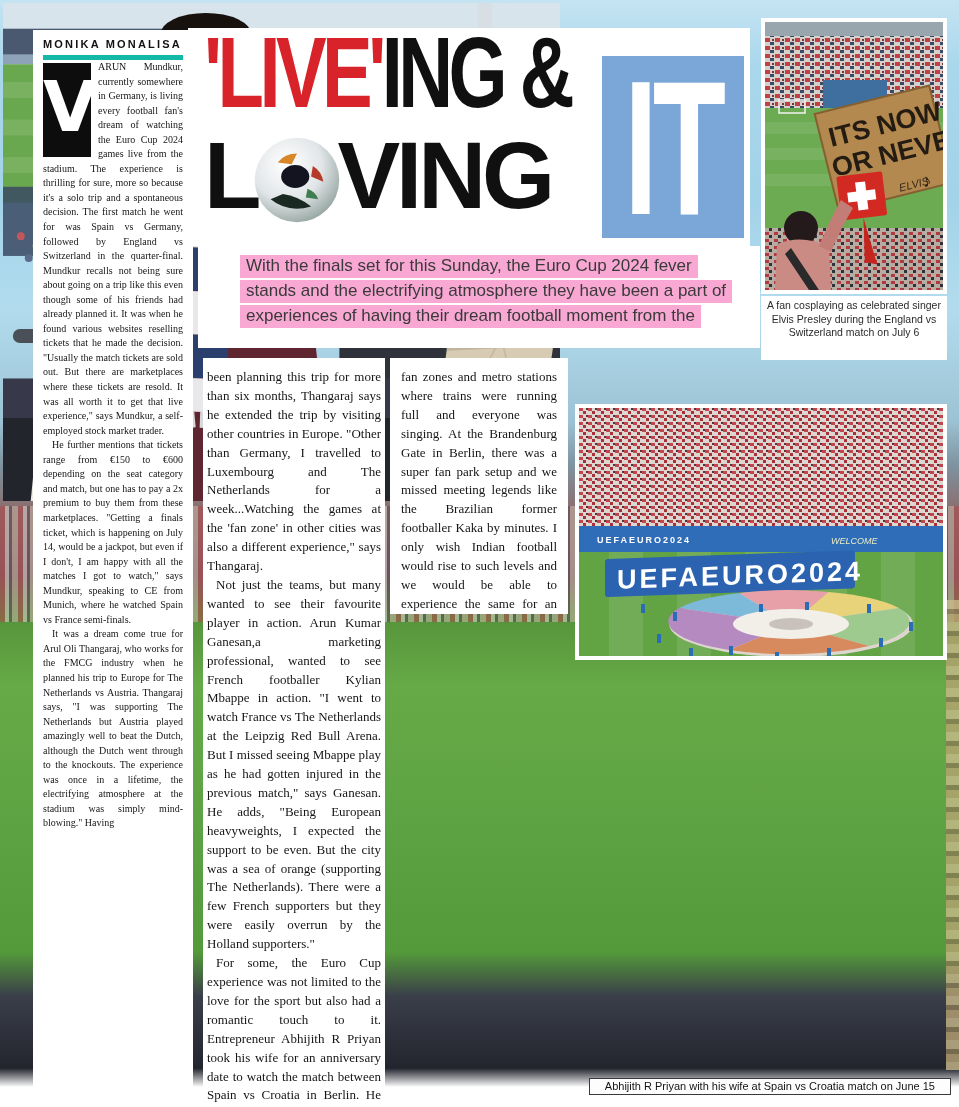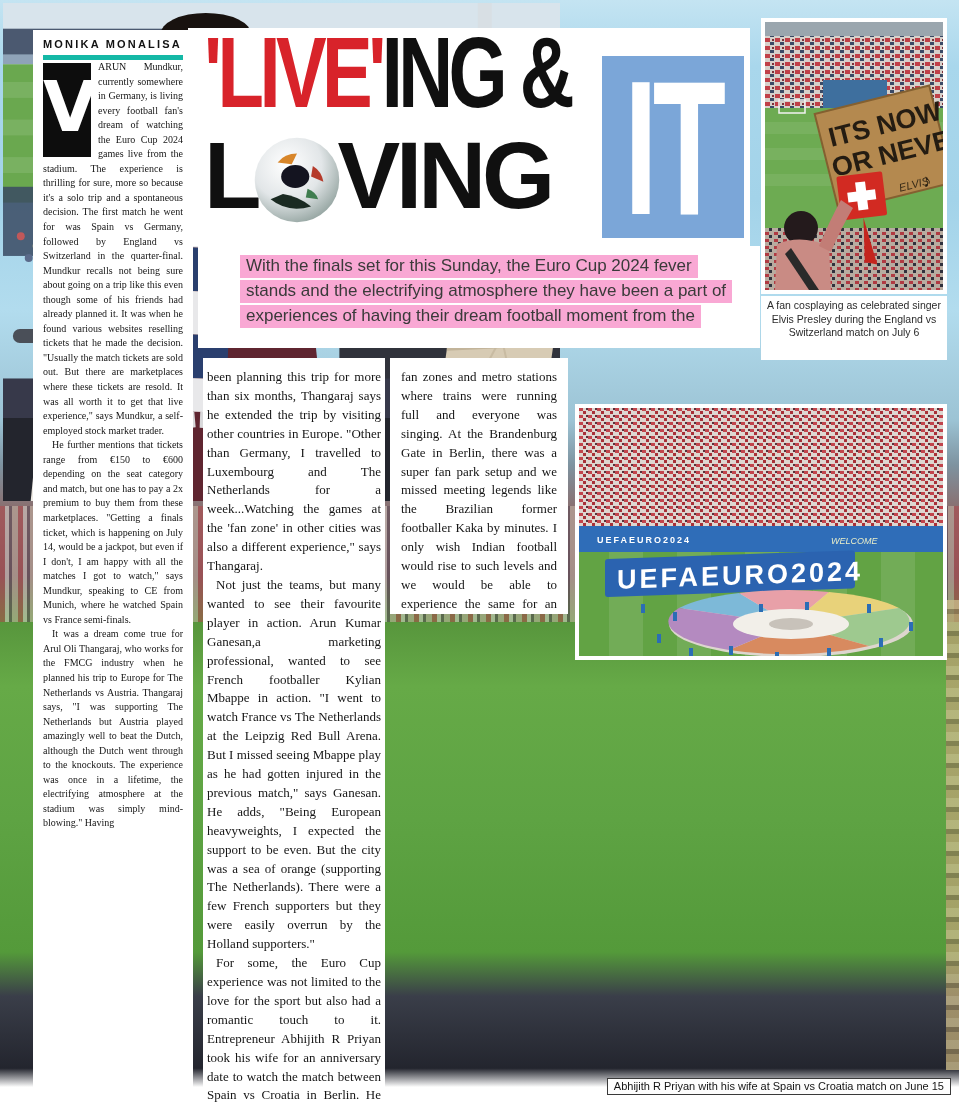--- a/index.html
+++ b/index.html
@@ -63,21 +63,21 @@
   
   .photo-frame{position:absolute;background:#fff;box-sizing:border-box;z-index:1;padding:4px;}
   .photo-inner{width:100%;height:100%;overflow:hidden;position:relative;}
   .elvis-photo{left:761px;top:18px;width:186px;height:276px;}
   .elvis-caption{left:761px;top:296px;width:186px;height:64px;padding:3px 5px;
     font-size:10.5px;line-height:1.3;color:#2b2b2b;text-align:center;}
   .uefa-photo{left:575px;top:360px;width:372px;height:256px;margin-top:44px;}
   .couple-photo{left:384px;top:584px;width:563px;height:504px;z-index:2;background:#fff;
     padding:3px;box-sizing:border-box;}
   .couple-caption{position:absolute;right:8px;bottom:12px;background:#fdfdfd;border:1px solid #3a3a3a;
-    color:#141414;font-size:11px;padding:1px 6px 2px;white-space:nowrap;z-index:3;}
+    color:#141414;font-size:11px;padding:1px 15px 2px;white-space:nowrap;z-index:3;}
 
   
   .col2{left:203px;top:358px;width:182px;height:730px;padding:10px 4px;}
   .col3{left:390px;top:358px;width:178px;height:256px;padding:10px 11px;overflow:hidden;}
   .col2 p,.col3 p{font-size:13px;}
   svg text{font-family:"Liberation Sans",sans-serif;}
 </style>
 </head>
 <body>
 

